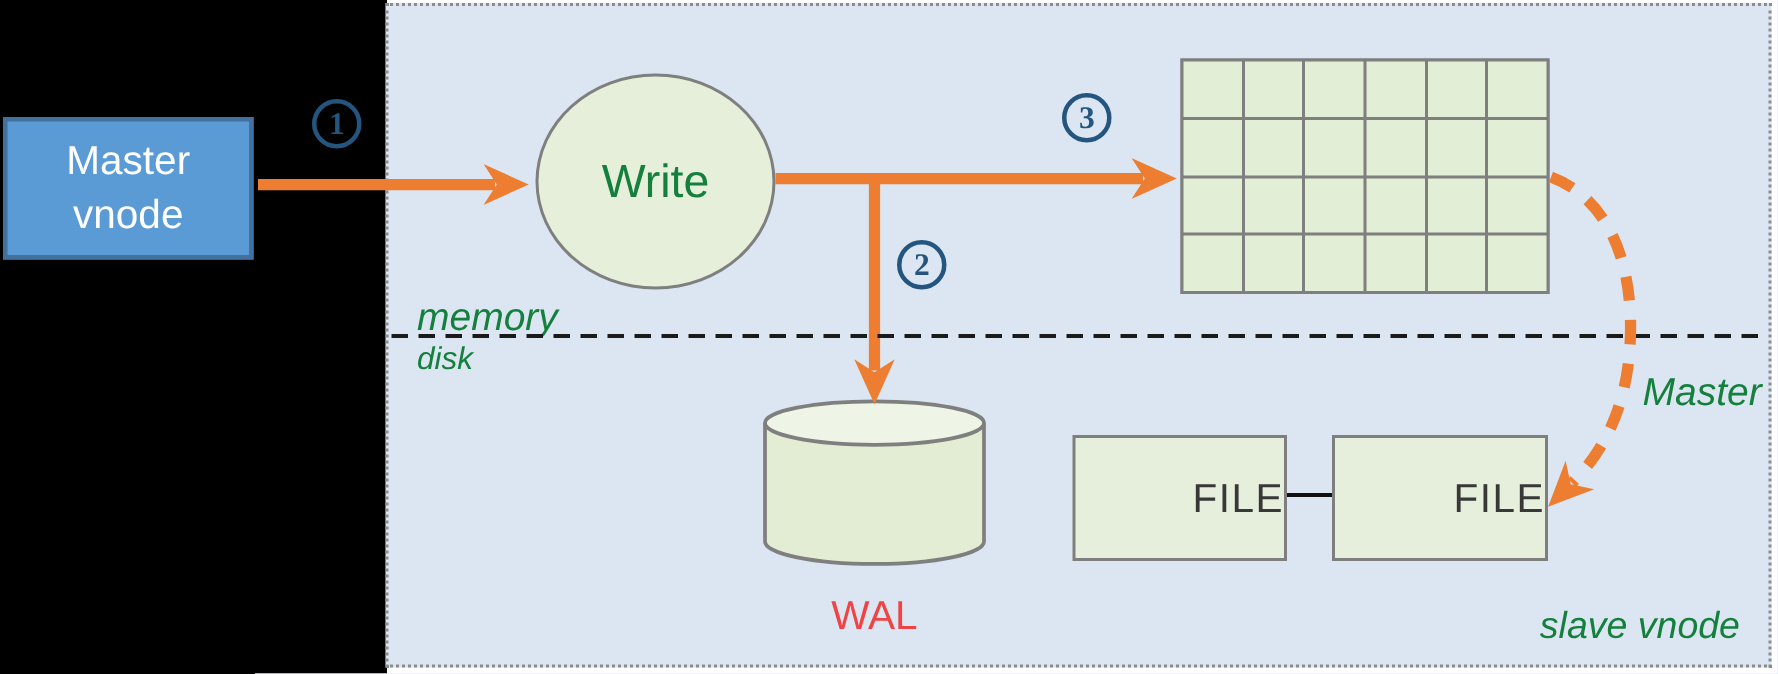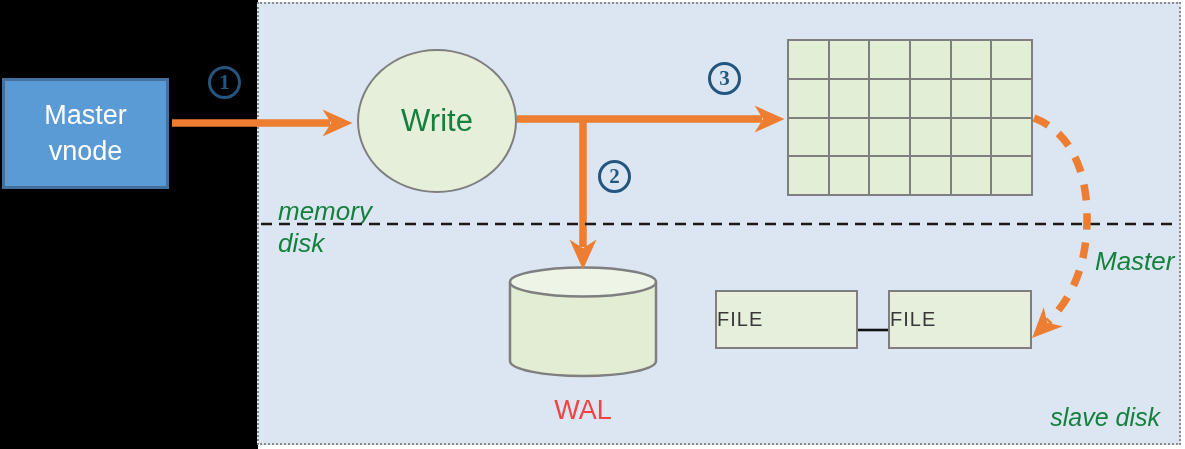--- a/index.html
+++ b/index.html
@@ -7,21 +7,21 @@
   body {
     position:relative; width:1185px; height:449px; background:#ffffff;
     font-family:"Liberation Sans", sans-serif; overflow:hidden;
   }
   .black-strip { position:absolute; left:0; top:0; width:258px; height:449px; background:#000000; }
   .panel {
     position:absolute; left:257px; top:2px; width:924px; height:443px;
     background:#dbe6f2; border:2px dotted #8c8c8c;
   }
   .master-box {
-    position:absolute; left:2px; top:78px; width:167px; height:111px;
+    position:absolute; left:2px; top:78px; width:167px; height:95px;
     background:#5b9bd5; border:3px solid #41719c;
     display:flex; align-items:center; justify-content:center; text-align:center;
     color:#ffffff; font-size:27px; line-height:1.32;
   }
   .master-box span { display:block; width:120px; }
   .step-badge {
     position:absolute; width:33px; height:33px; border:3px solid #24557f; border-radius:50%;
     color:#24557f; font-family:"Liberation Serif", serif; font-weight:bold; font-size:21px;
     display:flex; align-items:center; justify-content:center;
   }
@@ -38,30 +38,30 @@
     position:absolute; left:787px; top:39px; width:246px; height:157px;
     display:grid; background:#7f7f7f; border:2px solid #7f7f7f; gap:2px;
   }
   .memtable-grid .cell { background:#e3eed7; }
   .wal-wrap { position:absolute; left:508px; top:265px; width:150px; height:114px; }
   .wal-label {
     position:absolute; left:508px; top:395px; width:150px; text-align:center;
     color:#ef4444; font-size:27px;
   }
   .file-box {
-    position:absolute; top:290px; width:144px; height:59px;
+    position:absolute; top:290px; width:144px; height:84px;
     background:#e6efdb; border:2px solid #7f7f7f;
-    display:flex; align-items:center; justify-content:flex-start;
-    color:#383838; font-size:20px; letter-spacing:1px;
+    display:flex; align-items:center; justify-content:flex-end;
+    color:#383838; font-size:27px; letter-spacing:1px;
   }
   #file1 { left:715px; width:143px; }
   #file2 { left:888px; }
   .lbl { position:absolute; color:#15803d;font-style:italic; }
   #memory-label { left:278px; top:196px; font-size:26px; }
-  #disk-label   { left:278px; top:228px; font-size:26px; }
+  #disk-label   { left:278px; top:228px; font-size:21px; }
   #flush-label  { left:1095px; top:246px; font-size:26px; }
   #slave-label  { left:1000px; top:403px; width:160px; text-align:right; font-size:25px; }
   svg.overlay { position:absolute; left:0; top:0; width:1185px; height:449px; pointer-events:none; }
 </style>
 </head>
 <body>
 
 <div class="black-strip"></div>
 
 <div class="panel"></div>
@@ -122,21 +122,21 @@
 <div class="file-box" id="file1">
   <span>FILE</span>
 </div>
 <div class="file-box" id="file2">
   <span>FILE</span>
 </div>
 
 <div class="lbl" id="memory-label">memory</div>
 <div class="lbl" id="disk-label">disk</div>
 <div class="lbl" id="flush-label">Master</div>
-<div class="lbl" id="slave-label">slave disk</div>
+<div class="lbl" id="slave-label">slave vnode</div>
 
 <svg class="overlay" viewBox="0 0 1185 449">
   <defs>
     <marker id="arrowO" viewBox="0 0 10 10" refX="2.5" refY="5" markerWidth="4" markerHeight="4" orient="auto">
       <path d="M0,0.5 L10,5 L0,9.5 L2.9,5 Z" fill="#ED7D31"></path>
     </marker>
   </defs>
 
   <path d="M172,123 H330" stroke="#ED7D31" stroke-width="7.5" fill="none" marker-end="url(#arrowO)"></path>
 

